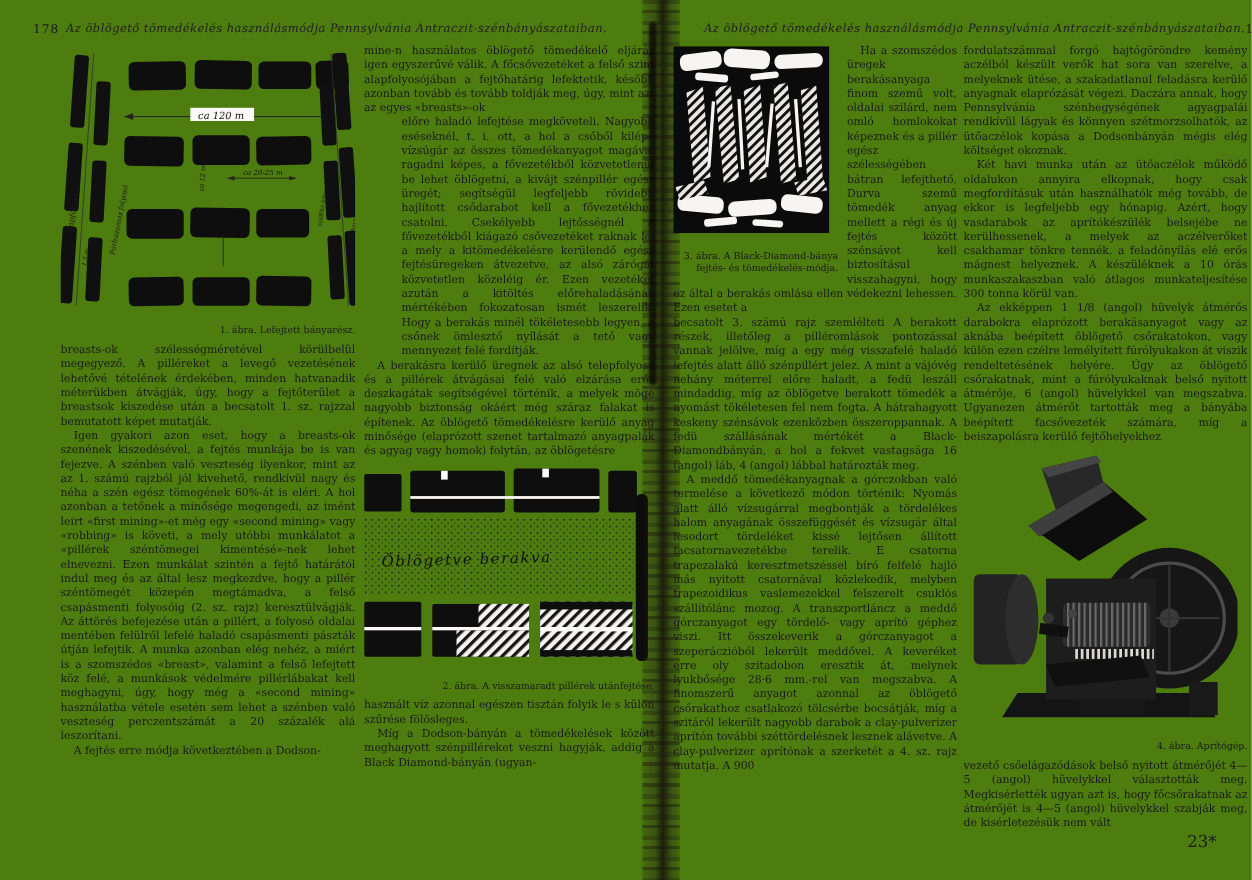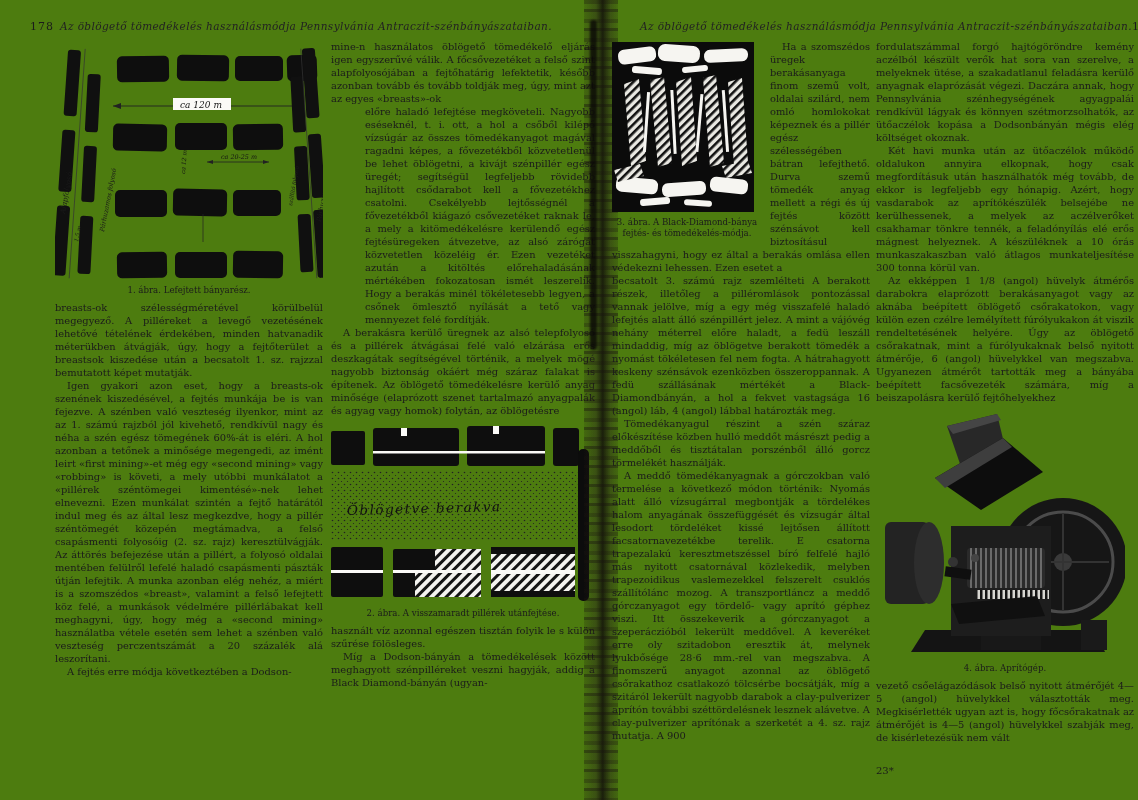--- a/index.html
+++ b/index.html
@@ -7,24 +7,24 @@
           font-family:"DejaVu Serif","Liberation Serif",serif;color:#1b1b1b;}
   .pagenum{position:absolute;top:20px;font-size:11px;letter-spacing:1px;}
   .running-head{position:absolute;top:20px;font-size:10.5px;font-style:italic;text-align:left;
           letter-spacing:.4px;white-space:nowrap;color:#222;}
   .col{position:absolute;top:40px;height:752px;overflow:hidden;text-align:justify;
        font-size:9.9px;line-height:13px;}
   .col p{margin:0;text-indent:12px;}
   .col p.cont{text-indent:0;}
   .narrow{margin-left:34px;}
   figure{margin:6px 0 5px 0;}
-  .figcap{font-size:8.6px;text-align:center;text-indent:0 !important;line-height:10.5px;
-          margin-top:2px;color:#1b1b1b;}
+  .figcap{font-size:8.6px;text-align:right;text-indent:0 !important;line-height:10.5px;
+          margin-top:12px;color:#1b1b1b;}
   .fig3wrap{float:left;width:150px;margin:2px 8px 2px 0;}
-  .sig{text-align:left;font-size:10px;margin-top:20px;padding-right:28px;}
+  .sig{text-align:right;font-size:15px;margin-top:4px;padding-right:28px;}
   .gutter{position:absolute;left:584px;top:0;width:34px;height:800px;pointer-events:none;
     background:
       repeating-linear-gradient(to bottom, rgba(25,20,15,.38) 0 4px, rgba(25,20,15,.12) 4px 9px,
         rgba(25,20,15,.5) 9px 12px, rgba(25,20,15,.18) 12px 19px),
       linear-gradient(to right, rgba(0,0,0,0) 0, rgba(45,38,30,.35) 35%, rgba(15,12,10,.8) 55%,
         rgba(45,38,30,.3) 78%, rgba(0,0,0,0) 100%);
     filter:blur(.4px);}
   .gutter::before{content:"";position:absolute;left:6px;top:20px;width:7px;height:330px;
     background:rgba(10,8,6,.82);border-radius:4px;filter:blur(1px);}
   svg text{font-family:"DejaVu Serif","Liberation Serif",serif;}
@@ -210,21 +210,20 @@
           <rect x="72" y="158" width="28" height="6" rx="3" transform="rotate(4 86 161)"></rect>
         </g>
         <path d="M2,128 l26,-6 l4,12 l-26,6 z" fill="url(#hatch3)"></path>
         <path d="M110,124 l26,-5 l4,12 l-26,5 z" fill="url(#hatch3)"></path>
       </svg>
       <figcaption class="figcap">3. ábra. A Black-Diamond-bánya fejtés- és tömedékelés-módja.</figcaption>
     </div>
 
     <p>Ha a szomszédos üregek berakásanyaga finom szemű volt, oldalai szilárd, nem omló homlokokat képeznek és a pillér egész szélességében bátran lefejthető. Durva szemű tömedék anyag mellett a régi és új fejtés között szénsávot kell biztosításul visszahagyni, hogy ez által a berakás omlása ellen védekezni lehessen. Ezen esetet a</p>
     <p class="cont">becsatolt 3. számú rajz szemlélteti A berakott részek, illetőleg a pilléromlások pontozással vannak jelölve, míg a egy még visszafelé haladó lefejtés alatt álló szénpillért jelez. A mint a vájóvég nehány méterrel előre haladt, a fedü leszáll mindaddig, míg az öblögetve berakott tömedék a nyomást tökéletesen fel nem fogta. A hátrahagyott keskeny szénsávok ezenközben összeroppannak. A fedü szállásának mértékét a Black-Diamondbányán, a hol a fekvet vastagsága 16 (angol) láb, 4 (angol) lábbal határozták meg.</p>
-    <p>Tömedékanyagul részint a szén száraz előkészítése közben hulló meddőt másrészt pedig a meddőből és tisztátalan porszénből álló gorcz törmelékét használják.</p>
     <p>A meddő tömedékanyagnak a górczokban való termelése a következő módon történik: Nyomás alatt álló vízsugárral megbontják a tördelékes halom anyagának összefüggését és vízsugár által lesodort tördeléket kissé lejtősen állított facsatornavezetékbe terelik. E csatorna trapezalakú keresztmetszéssel bíró felfelé hajló más nyitott csatornával közlekedik, melyben trapezoidikus vaslemezekkel felszerelt csuklós szállítólánc mozog. A transzportláncz a meddő górczanyagot egy tördelő- vagy aprító géphez viszi. Itt összekeverik a górczanyagot a szeperáczióból lekerült meddővel. A keveréket erre oly szitadobon eresztik át, melynek lyukbősége 28·6 mm.-rel van megszabva. A finomszerű anyagot azonnal az öblögető csőrakathoz csatlakozó tölcsérbe bocsátják, míg a szitáról lekerült nagyobb darabok a clay-pulverizer aprítón további széttördelésnek lesznek alávetve. A clay-pulverizer aprítónak a szerketét a 4. sz. rajz mutatja. A 900</p>
   </div>
 
   <div class="col" style="left:876px;width:258px;">
     <p class="cont">fordulatszámmal forgó hajtógöröndre kemény aczélból készült verők hat sora van szerelve, a melyeknek ütése, a szakadatlanul feladásra kerülő anyagnak elaprózását végezi. Daczára annak, hogy Pennsylvánia szénhegységének agyagpalái rendkívül lágyak és könnyen szétmorzsolhatók, az ütőaczélok kopása a Dodsonbányán mégis elég költséget okoznak.</p>
     <p>Két havi munka után az ütőaczélok működő oldalukon annyira elkopnak, hogy csak megfordításuk után használhatók még tovább, de ekkor is legfeljebb egy hónapig. Azért, hogy vasdarabok az aprítókészülék belsejébe ne kerülhessenek, a melyek az aczélverőket csakhamar tönkre tennék, a feladónyílás elé erős mágnest helyeznek. A készüléknek a 10 órás munkaszakaszban való átlagos munkateljesítése 300 tonna körül van.</p>
     <p>Az ekképpen 1 1/8 (angol) hüvelyk átmérős darabokra elaprózott berakásanyagot vagy az aknába beépített öblögető csőrakatokon, vagy külön ezen czélre lemélyített fúrólyukakon át viszik rendeltetésének helyére. Úgy az öblögető csőrakatnak, mint a fúrólyukaknak belső nyitott átmérője, 6 (angol) hüvelykkel van megszabva. Ugyanezen átmérőt tartották meg a bányába beépített facsővezeték számára, míg a beiszapolásra kerülő fejtőhelyekhez</p>
 
     <figure style="text-align:center;">
       <svg width="240" height="248" viewBox="0 0 240 248">

